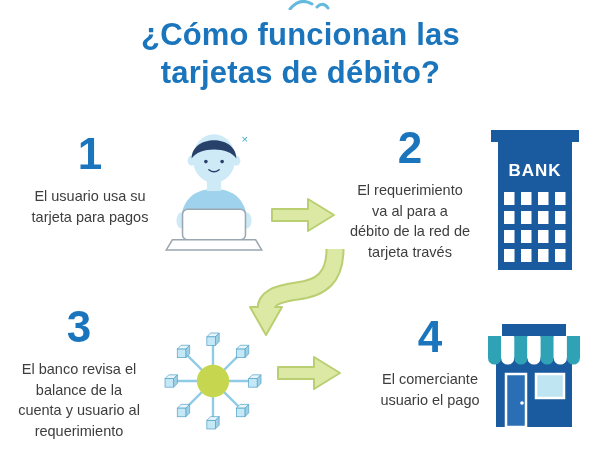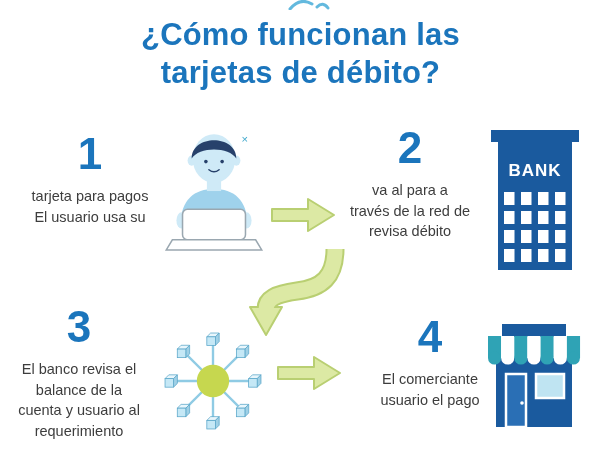--- a/index.html
+++ b/index.html
@@ -41,22 +41,22 @@
   </div>
 
   <svg id="top-crop" class="icon" viewBox="0 0 44 10">
     <path d="M4,9 Q14,-3 26,4" fill="none" stroke="#63b9de" stroke-width="3" stroke-linecap="round"></path>
     <path d="M31,7 Q37,1 42,8" fill="none" stroke="#63b9de" stroke-width="3" stroke-linecap="round"></path>
   </svg>
 
   <div id="step1" class="step">
     <div class="num">1</div>
     <div class="txt">
+      <div>El usuario usa su</div>
       <div>tarjeta para pagos</div>
-      <div>El usuario usa su</div>
     </div>
   </div>
 
   <svg id="person-icon" class="icon" viewBox="0 0 110 130">
     <g>
       <path d="M22,102 C22,76 36,66 55,66 C74,66 88,76 88,102 Z" fill="#9fd2ec"></path>
       <rect x="48" y="54" width="14" height="14" fill="#cfeaf7"></rect>
       <ellipse cx="33" cy="38" rx="4" ry="5" fill="#cfeaf7"></ellipse>
       <ellipse cx="77" cy="38" rx="4" ry="5" fill="#cfeaf7"></ellipse>
       <ellipse cx="55" cy="36" rx="21" ry="24" fill="#cfeaf7"></ellipse>
@@ -74,23 +74,24 @@
     </g>
   </svg>
 
   <svg id="arrow-1" class="icon" viewBox="0 0 66 38">
     <polygon points="2,13 38,13 38,3 64,19 38,35 38,25 2,25" fill="#dce9a4" stroke="#b9cf72" stroke-width="2" stroke-linejoin="round"></polygon>
   </svg>
 
   <div id="step2" class="step">
     <div class="num">2</div>
     <div class="txt">
+      <div>El requerimiento</div>
       <div>va al para a</div>
-      <div>través de la red de</div>
-      <div>revisa débito</div>
+      <div>débito de la red de</div>
+      <div>tarjeta través</div>
     </div>
   </div>
 
   <svg id="bank-icon" class="icon" viewBox="0 0 90 150">
     <rect x="8" y="20" width="74" height="130" fill="#1a5a9e"></rect>
     <rect x="1" y="10" width="88" height="12" fill="#1a5a9e"></rect>
     <text x="45" y="56" text-anchor="middle" font-size="17" font-weight="bold" letter-spacing="1" fill="#ffffff" font-family="Liberation Sans, sans-serif">BANK</text>
     <g fill="#ffffff">
       <rect x="14" y="72" width="10.5" height="13"></rect>
         <rect x="31" y="72" width="10.5" height="13"></rect>

